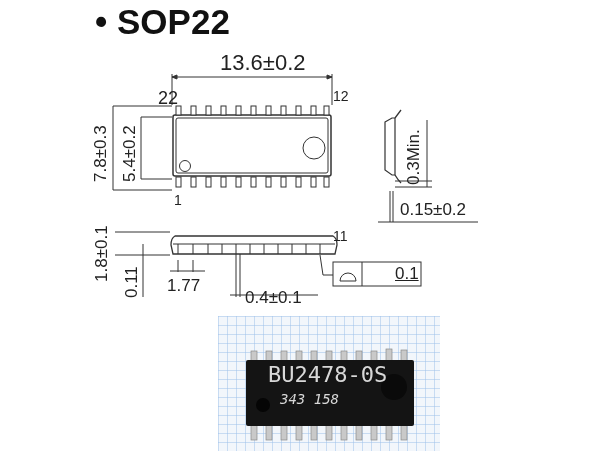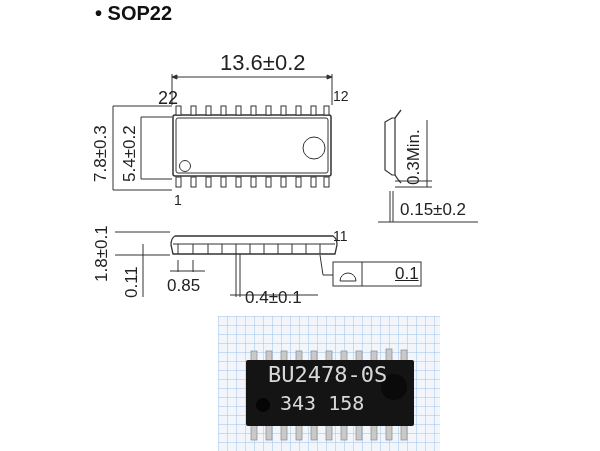--- a/index.html
+++ b/index.html
@@ -1,18 +1,18 @@
 <!DOCTYPE html>
 <html><head>
 <meta charset="utf-8">
 <style>
   html, body { margin:0; padding:0; background:#ffffff; }
   body { width:600px; height:451px; position:relative; overflow:hidden;
          font-family:"Liberation Sans", sans-serif; color:#111; }
-  .title { position:absolute; left:95px; top:2px; font-size:20px; font-weight:bold;
+  .title { position:absolute; left:95px; top:2px; font-size:35px; font-weight:bold;
            font-family:"Liberation Sans", sans-serif; }
   .dim { position:absolute; font-size:17px; font-family:"Liberation Sans", sans-serif; color:#222; white-space:nowrap; }
   .vert { transform:rotate(-90deg); transform-origin:left top; }
   svg { position:absolute; left:0; top:0; }
   .photo { position:absolute; left:218px; top:316px; width:222px; height:187px; }
   .chip-text { position:absolute; font-family:"DejaVu Sans Mono", monospace; color:#d8d8d8; white-space:nowrap; }
 </style>
 </head>
 <body>
 
@@ -118,21 +118,21 @@
 <div class="dim" style="left:174px; top:192px; font-size:14px;">1</div>
 <div class="dim" style="left:333px; top:192px; font-size:14px;margin-top:36px;">11</div>
 <div class="dim vert" style="left:91px; top:182px;">7.8±0.3</div>
 <div class="dim vert" style="left:120px; top:182px;">5.4±0.2</div>
 
 <div class="dim vert" style="left:404px; top:185px;">0.3Min.</div>
 <div class="dim" style="left:400px; top:200px;">0.15±0.2</div>
 
 <div class="dim vert" style="left:92px; top:282px;">1.8±0.1</div>
 <div class="dim vert" style="left:122px; top:298px;">0.11</div>
-<div class="dim" style="left:167px; top:276px;">0.85</div>
+<div class="dim" style="left:167px; top:276px;">1.77</div>
 <div class="dim" style="left:245px; top:276px;margin-top:12px;">0.4±0.1</div>
 <div class="dim" style="left:395px; top:264px;text-decoration:underline;">0.1</div>
 
 <div class="photo">
   <svg width="222" height="151" style="position:absolute;left:0;top:0;">
     <defs>
       <pattern id="grid" width="9" height="9" patternUnits="userSpaceOnUse">
         <rect width="9" height="9" fill="#f2f6fb"></rect>
         <path d="M9 0 L0 0 0 9" fill="none" stroke="#9dc0ea" stroke-width="1"></path>
       </pattern>
@@ -160,14 +160,14 @@
         <rect x="138" y="108" width="6" height="16"></rect>
       <rect x="153" y="108" width="6" height="16"></rect>
         <rect x="168" y="108" width="6" height="16"></rect>
       <rect x="183" y="108" width="6" height="16"></rect>
     </g>
     <rect x="28" y="44" width="168" height="66" rx="2" fill="#141414"></rect>
     <circle cx="45" cy="89" r="7" fill="#050505"></circle>
     <circle cx="176" cy="71" r="13" fill="#0a0a0a"></circle>
   </svg>
   <div class="chip-text" style="left:50px; top:46px; font-size:22px;">BU2478-0S</div>
-  <div class="chip-text" style="left:62px; top:75px; font-size:20px;">343 158</div>
+  <div class="chip-text" style="left:62px; top:75px; font-size:14px;font-style:italic;">343 158</div>
 </div>
 
 </body></html>

